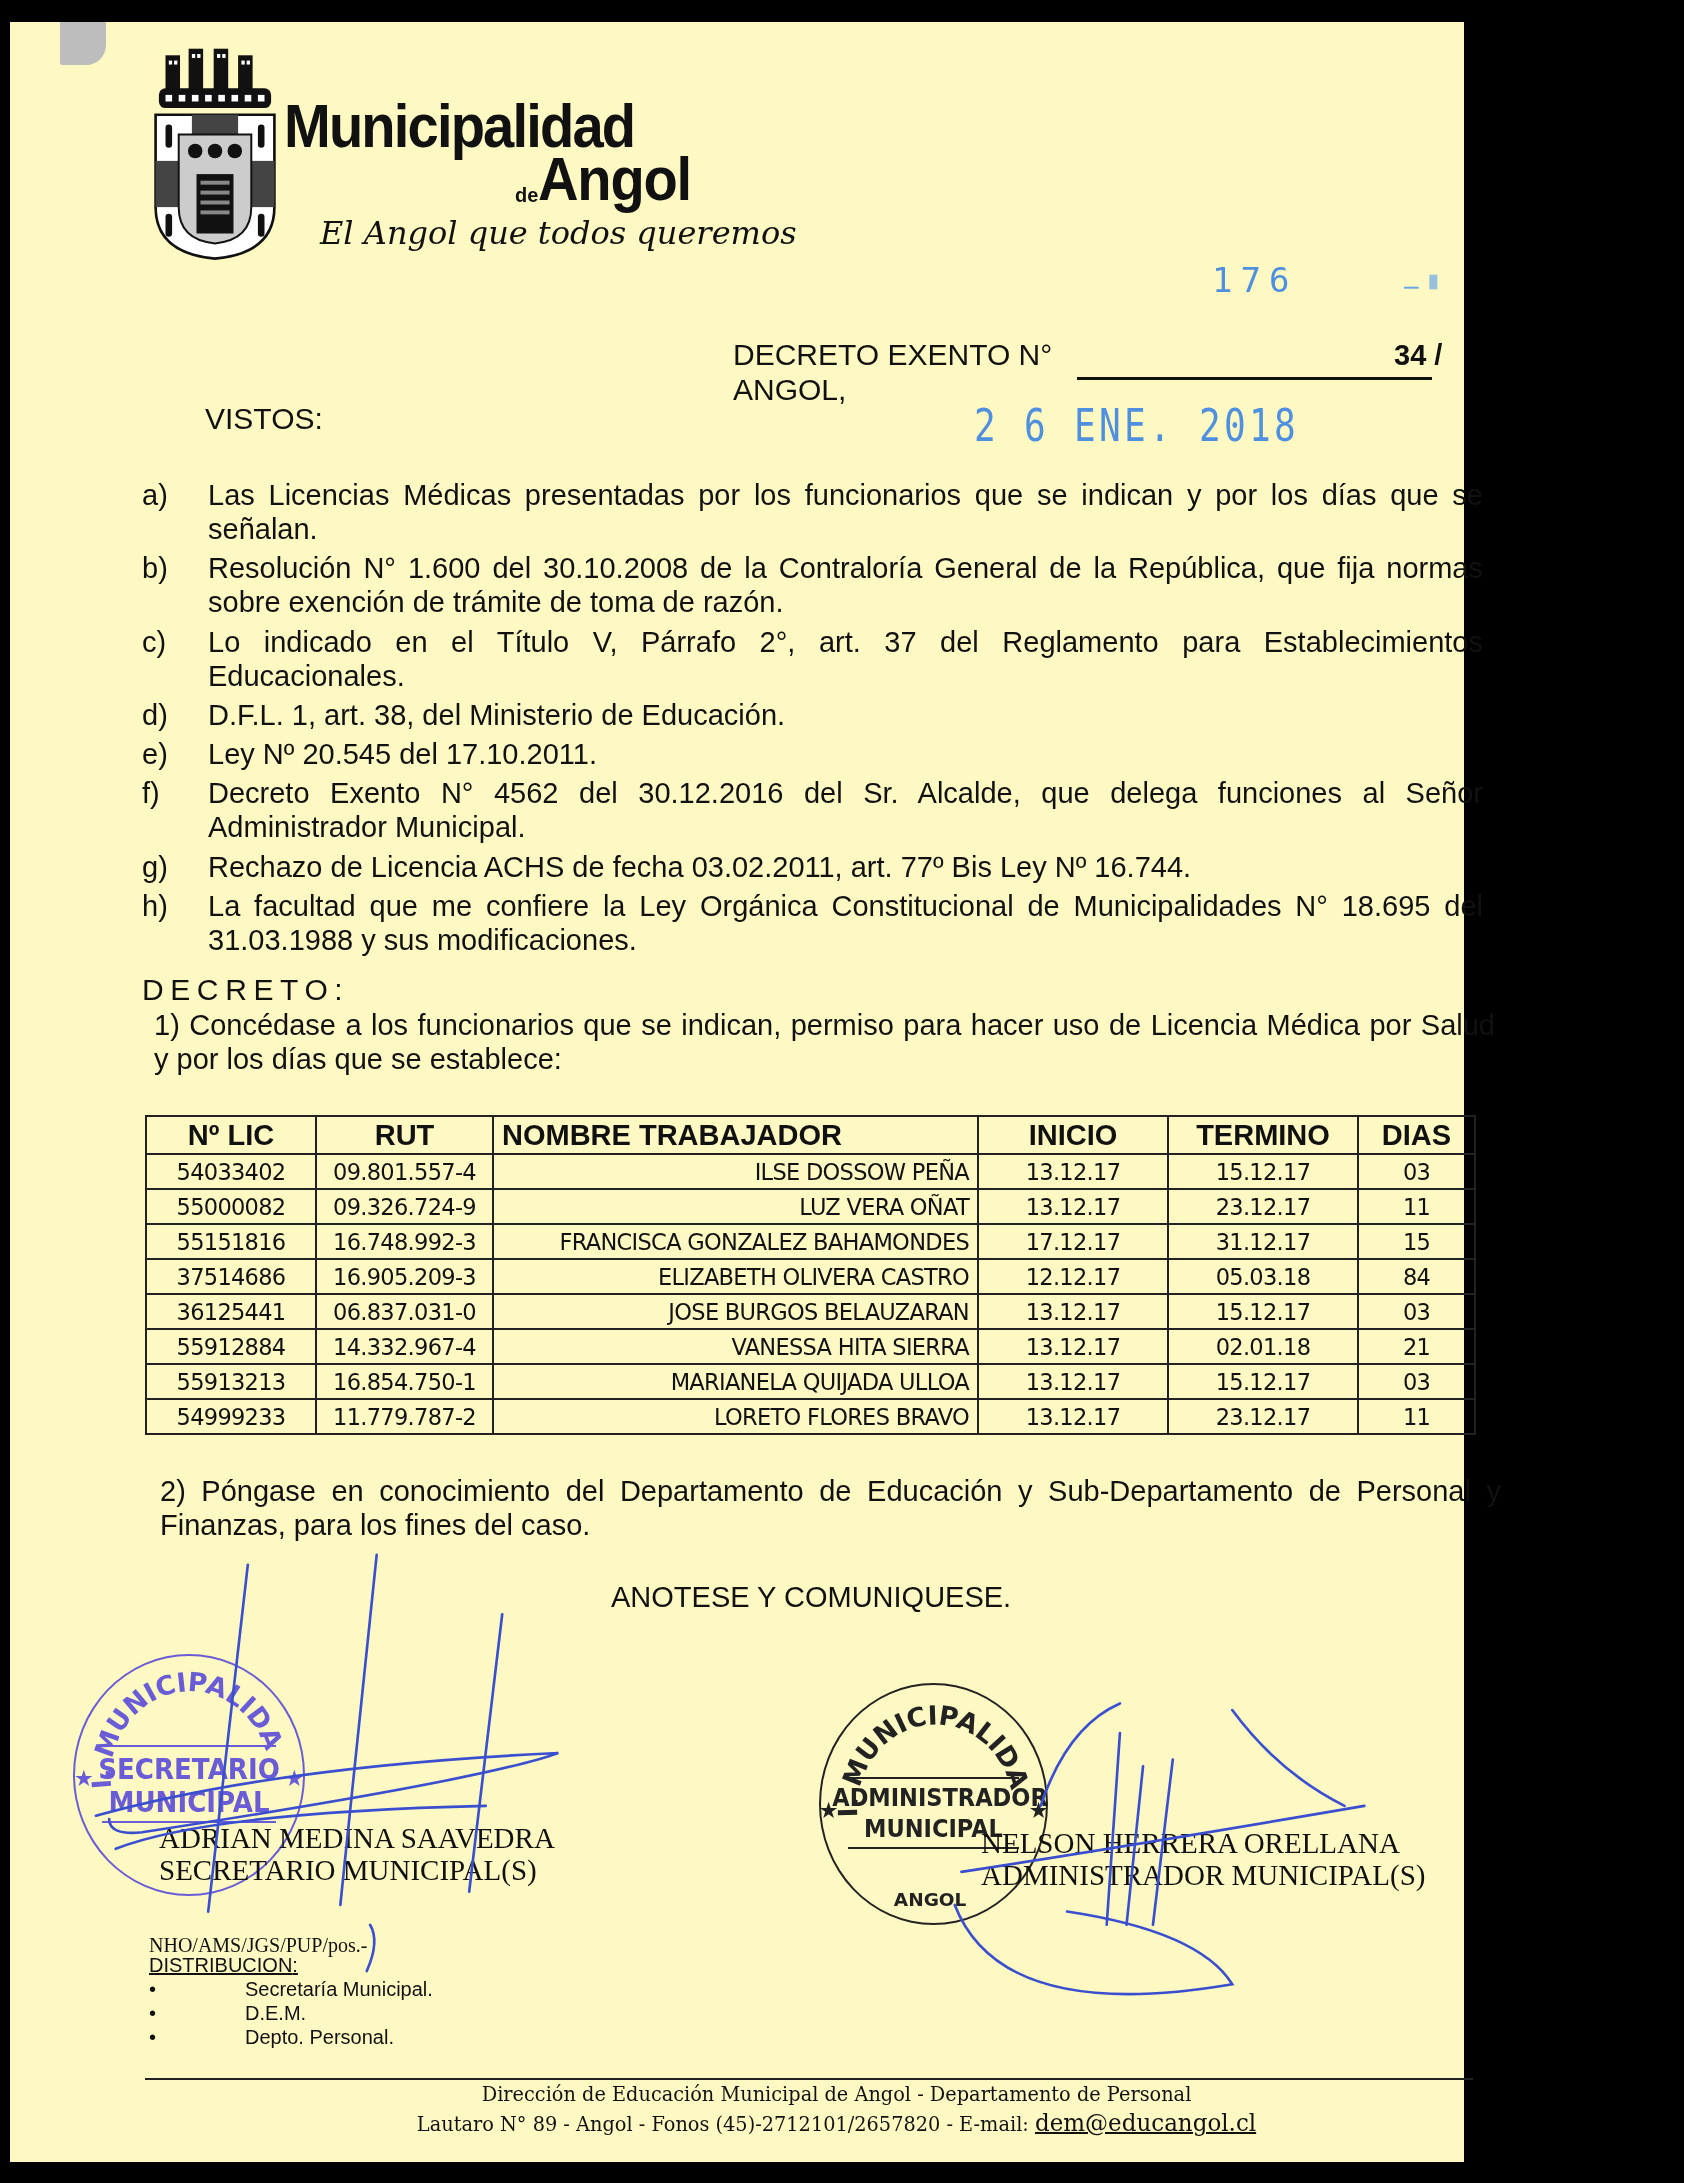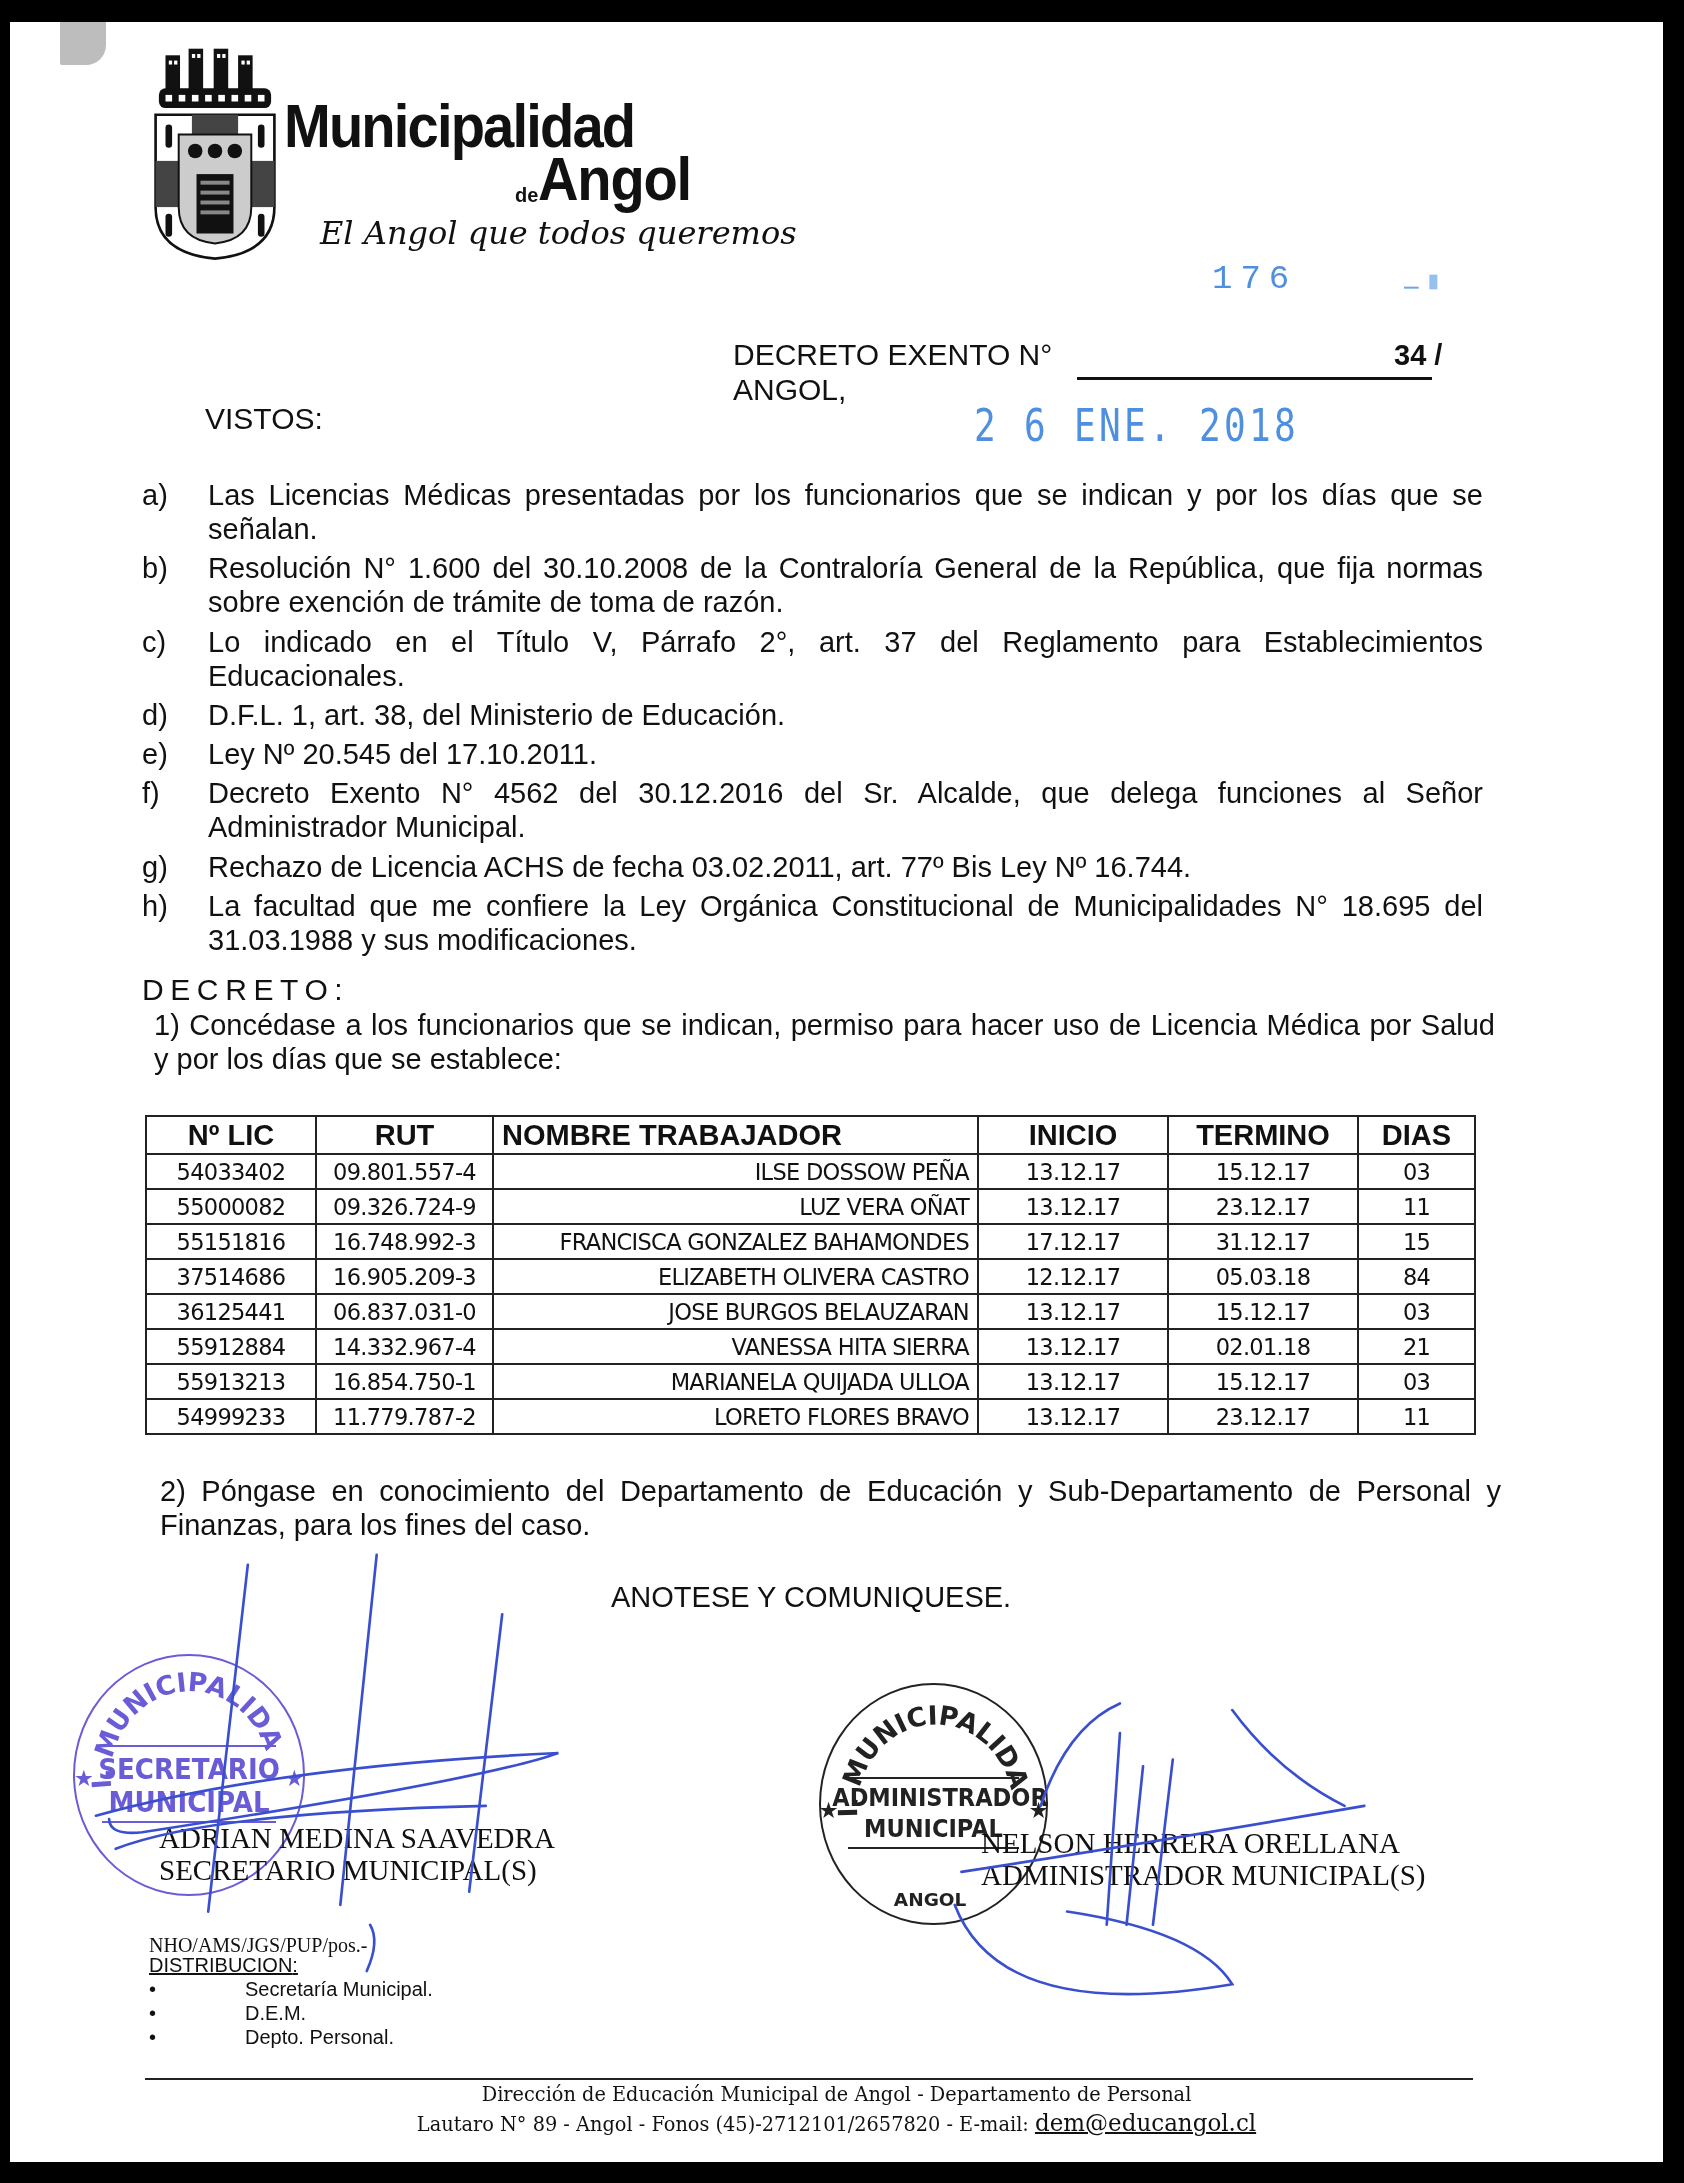--- a/index.html
+++ b/index.html
@@ -1,29 +1,29 @@
 <!DOCTYPE html>
 <html style="font-size:10.6px"><head>
 <meta charset="utf-8">
 <style>
   html, body { margin:0; padding:0; }
   body { width:1685px; height:2183px; background:#000; position:relative; overflow:hidden; font-family:"Liberation Sans", sans-serif; color:#111; }
-  .page { position:absolute; left:10px; top:22px; width:1653px; height:2140px; background:#ffffff; }
+  .page { position:absolute; left:10px; top:22px; width:1454px; height:2140px; background:#fef9c3; }
   .abs { position:absolute; }
   .scan-tab { position:absolute; left:50px; top:0; width:46px; height:43px; background:#bdbdbd; border-radius:0 0 20px 2.6px; }
 
   
   .crest { position:absolute; left:139px; top:20px; width:132px; height:218px; }
   .logo-title { position:absolute; left:274px; top:69px; font-family:"Liberation Sans", sans-serif; font-weight:bold; font-size:61px; letter-spacing:-2px; color:#111; transform:scaleX(0.92); transform-origin:left; }
   .logo-de { position:absolute; left:505px; top:162px; font-weight:bold; font-size:20px; color:#111; }
   .logo-angol { position:absolute; left:528px; top:122px; font-weight:bold; font-size:61px; letter-spacing:-1.3px; color:#111; transform:scaleX(0.92); transform-origin:left; }
   .logo-slogan { position:absolute; left:310px; top:192px; font-family:"DejaVu Serif", serif; font-style:italic; font-size:32px; color:#111;text-align:center; }
 
   .stamp-blue { color:#4f8fe0; font-family:"DejaVu Sans Mono", monospace; }
-  .num-stamp { left:1202px; top:238px; font-size:34px; letter-spacing:8px;font-family:Liberation Mono, monospace; }
+  .num-stamp { left:1202px; top:238px; font-size:34px; letter-spacing:8px; }
   .num-mark { left:1394px; top:250px; width:40px; height:20px; }
   .date-stamp { left:964px; top:378px; font-size:44px; letter-spacing:4px; transform:scaleX(0.82); transform-origin:left; }
 
   .hdr-text { font-size:30px; }
   .decreto-line { left:723px; top:316px; }
   .decreto-underline { position:absolute; left:1067px; top:355px; width:355px; height:2.6px; background:#111; }
   .decreto-num { left:1384px; top:317px; font-weight:bold; font-size:29px; }
   .angol-label { left:723px; top:351px; }
   .vistos { left:195px; top:380px; }
 

